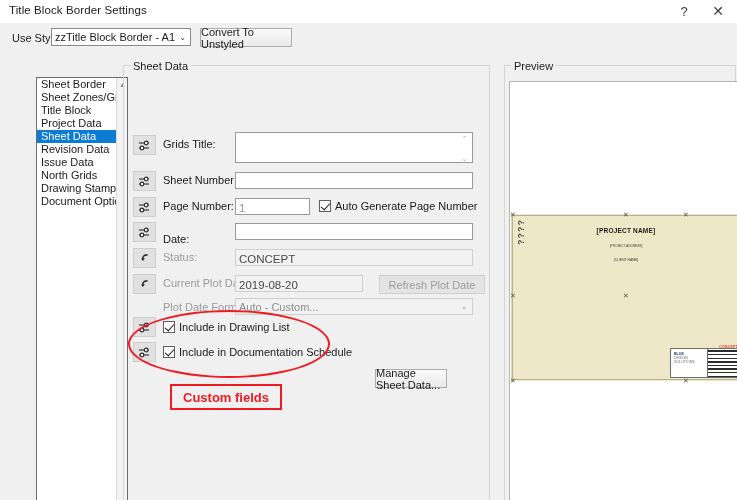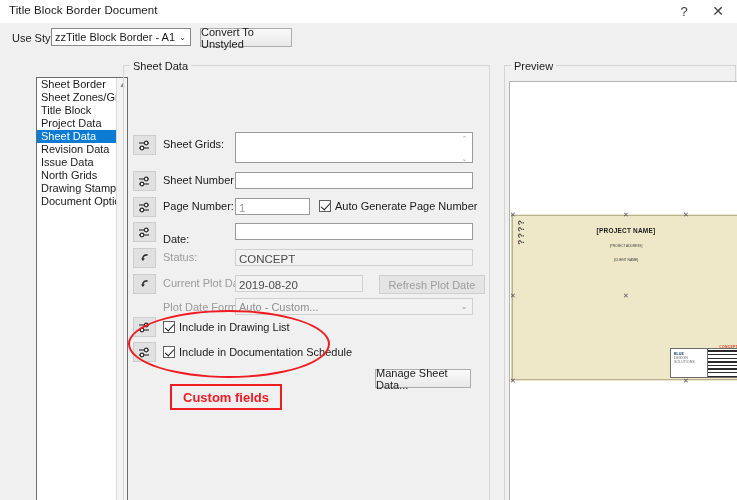--- a/index.html
+++ b/index.html
@@ -299,21 +299,21 @@
     position: absolute;
     left: 379px; top: 219px;
     width: 106px; height: 19px;
     background: #e4e4e4;
     border: 1px solid #cfcfcf;
     color: #a5a5a5;
   }
   .btn-manage {
     position: absolute;
     left: 375px; top: 313px;
-    width: 96px; height: 19px;
+    width: 72px; height: 19px;
   }
 
   
   .annot-ellipse {
     position: absolute;
     left: 128px; top: 254px;
     width: 198px; height: 64px;
     border: 2px solid #ee1b22;
     border-radius: 50%;
     pointer-events: none;
@@ -437,21 +437,21 @@
     font-size: 3.4px;
     font-weight: bold;
     color: #e23b28;
     letter-spacing: 0.3px;
   }
 </style>
 </head>
 <body>
 
 <div class="titlebar">
-  <div class="titlebar-text">Title Block Border Document</div>
+  <div class="titlebar-text">Title Block Border Settings</div>
   <div class="tb-btn help">?</div>
   <div class="tb-btn close">✕</div>
 </div>
 
 <div class="topbar"></div>
 <div class="lbl-use-style">Use Style:</div>
 <div class="style-combo">
   <span class="txt">zzTitle Block Border - A1 Cover S</span>
   <span class="arrow">⌄</span>
 </div>
@@ -480,21 +480,21 @@
   </div>
 
   <div class="ficon" style="left:133px; top:79px;">
     <svg width="13" height="11" viewBox="0 0 13 11">
       <line x1="1" y1="3" x2="11" y2="3" stroke="#3a3a3a" stroke-width="1.2"></line>
       <circle cx="8.2" cy="3" r="1.8" fill="#fff" stroke="#2a2a2a" stroke-width="1.2"></circle>
       <line x1="1" y1="8" x2="11" y2="8" stroke="#3a3a3a" stroke-width="1.2"></line>
       <circle cx="4" cy="8" r="1.8" fill="#fff" stroke="#2a2a2a" stroke-width="1.2"></circle>
     </svg>
   </div>
-  <div class="flabel" style="left:163px; top:82px;">Sheet Grids:</div>
+  <div class="flabel" style="left:163px; top:82px;">Grids Title:</div>
   <div class="textarea-box" style="left:235px; top:76px; width:238px; height:31px;">
     <div class="textarea-spin">
       <span>⌃</span>
       <span>⌄</span>
     </div>
   </div>
 
   <div class="ficon" style="left:133px; top:115px;">
     <svg width="13" height="11" viewBox="0 0 13 11">
       <line x1="1" y1="3" x2="11" y2="3" stroke="#3a3a3a" stroke-width="1.2"></line>

